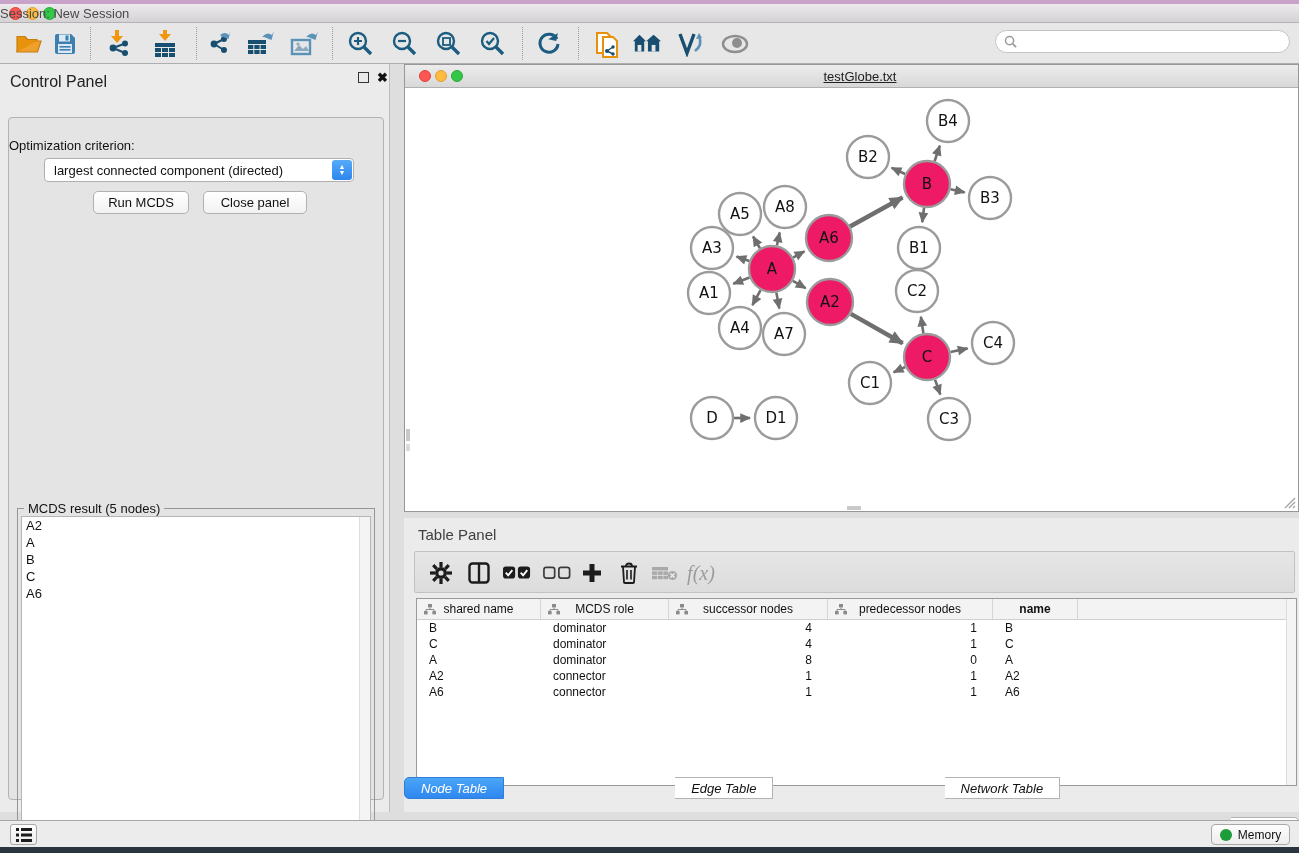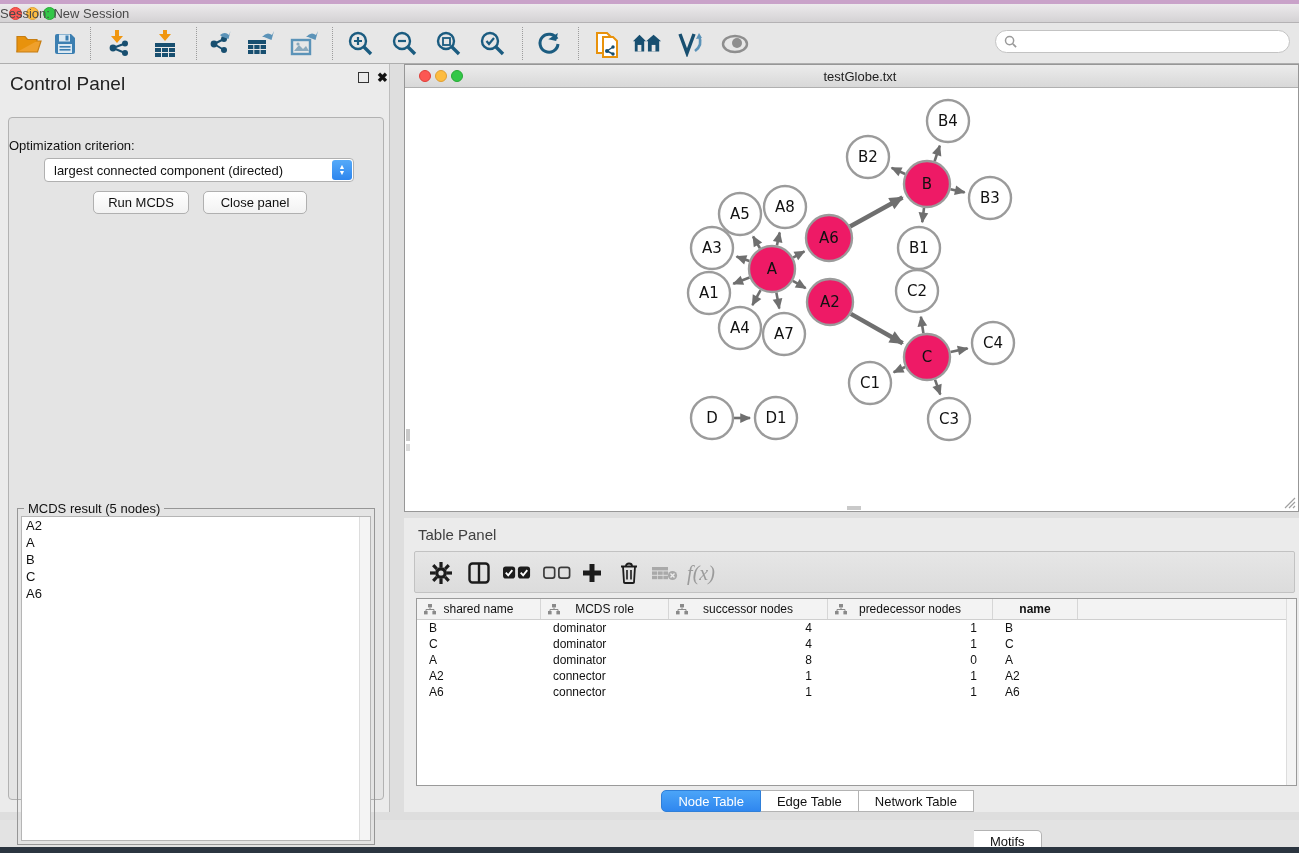--- a/index.html
+++ b/index.html
@@ -26,21 +26,21 @@
   .tb-icon { position:absolute; top:6px; width:30px; height:30px; display:flex; align-items:center; justify-content:center; cursor:pointer; }
   .tb-sep { position:absolute; top:4px; width:0; height:33px; border-left:1px dotted #9c9c9c; }
   #search-box { position:absolute; left:995px; top:7px; width:295px; height:23px; background:#fff; border:1px solid #c3c3c3; border-radius:12px; }
   #search-box .mag { position:absolute; left:8px; top:4px; width:13px; height:13px; }
 
   
   #workspace { position:absolute; left:0; top:60px; width:1299px; height:756px; background:#dedede; }
 
   
   #control-panel { position:absolute; left:0; top:0; width:390px; height:748px; background:#ebebeb; border-right:1px solid #bdbdbd; }
-  #cp-title { position:absolute; left:10px; top:9px; font-size:19px; color:#222; }
+  #cp-title { position:absolute; left:10px; top:9px; font-size:16px; color:#222; }
   .panel-btns { position:absolute; top:8px; display:flex; gap:8px; }
   .float-icon { width:11px; height:11px; border:1.5px solid #333; display:inline-block; }
   .close-icon { font-size:13px; font-weight:bold; color:#111; line-height:11px; }
   #cp-tabs { position:absolute; left:78px; top:32px; height:21px; display:flex; font-size:13px; }
   .cp-tab { padding:2px 14px 3px 14px; background:#fff; border:1px solid #b9b9b9; border-left:none; color:#111; cursor:pointer; display:flex; align-items:center; }
   .cp-tab:first-child { border-left:1px solid #b9b9b9; border-radius:4px 0 0 4px; }
   .cp-tab:last-child { border-radius:0 4px 4px 0; }
   .cp-tab.active { background:linear-gradient(#4ba5f8,#2f87ef); border-color:#2f7fd8; color:#fff; }
   #cp-content { position:absolute; left:8px; top:53px; width:376px; height:683px; background:#e4e4e4; border:1px solid #b2b2b2; border-radius:4px; }
   #opt-label { position:absolute; left:0; right:0; top:20px; font-size:13px; color:#111; }
@@ -52,41 +52,41 @@
   #result-box { position:absolute; left:8px; top:390px; width:358px; height:337px; border:1px solid #969696; }
   #result-legend { position:absolute; left:6px; top:-8px; background:#e4e4e4; padding:0 4px; font-size:13px; color:#111; }
   #result-list { position:absolute; left:3px; top:7px; width:350px; height:325px; background:#fff; border:1px solid #b5b5b5; font-size:13px; color:#111; overflow:hidden; }
   .result-item { padding:1px 0 1px 4px; line-height:15px; }
   #result-scroll { position:absolute; right:0; top:0; width:11px; height:100%; background:#f4f4f4; border-left:1px solid #ddd; }
 
   
   #net-window { position:absolute; left:404px; top:0px; width:895px; height:448px; background:#fff; border:1px solid #979797; }
   #net-titlebar { position:absolute; left:0; top:0; width:100%; height:23px; background:linear-gradient(#ececec,#d8d8d8); border-bottom:1px solid #b0b0b0; }
   #net-titlebar .tl { width:12px; height:12px; top:5px; }
-  #net-title { position:absolute; left:17px; right:0; top:4px; text-align:center; font-size:13px; color:#222; }
+  #net-title { position:absolute; left:17px; right:0; top:4px; text-align:center; font-size:13px; color:#222;text-decoration:underline; }
   #graph { position:absolute; left:0; top:24px; }
   .mini-scroll-v { position:absolute; left:1px; top:364px; width:4px; height:12px; background:#c9c9c9; }
   .mini-scroll-v2 { position:absolute; left:1px; top:379px; width:4px; height:7px; background:#dadada; }
   .mini-scroll-h { position:absolute; left:442px; bottom:1px; width:14px; height:4px; background:#c9c9c9; }
   #resize-grip { position:absolute; right:2px; bottom:2px; width:14px; height:14px; }
 
   
   #table-panel { position:absolute; left:404px; top:454px; width:895px; height:294px; background:#ebebeb; }
   #tp-title { position:absolute; left:14px; top:8px; font-size:15px; color:#404040; }
   #tp-toolbar { position:absolute; left:10px; top:33px; width:881px; height:42px; background:linear-gradient(#e6e6e6,#dcdcdc); border:1px solid #c2c2c2; border-radius:2px; }
   .tpt-icon { position:absolute; top:7px; width:28px; height:28px; display:flex; align-items:center; justify-content:center; cursor:pointer; }
   .fx-label { font-family:"Liberation Serif", serif; font-style:italic; font-size:20px; color:#9b9b9b; }
   #tp-table { position:absolute; left:12px; top:80px; width:881px; height:188px; background:#fff; border:1px solid #9a9a9a; overflow:hidden; }
   #tp-header { display:flex; height:21px; background:#f3f3f3; border-bottom:1px solid #cfcfcf; }
   .th-cell { position:relative; display:flex; align-items:center; justify-content:center; font-size:12px; color:#111; border-right:1px solid #d6d6d6; }
   .th-cell .tree-ic { position:absolute; left:7px; top:5px; }
   .tr-row { display:flex; height:16px; font-size:12px; color:#111; }
   .td-cell { overflow:hidden; white-space:nowrap; }
   #tp-vscroll { position:absolute; right:0; top:0; width:10px; height:100%; background:#f4f4f4; border-left:1px solid #ddd; }
-  #tp-tabs { position:absolute; left:0; right:0; top:272px; display:flex; justify-content:center; }
+  #tp-tabs { position:absolute; left:0; right:0; top:259px; display:flex; justify-content:space-between;font-style:italic; }
   .tp-tab { height:22px; padding:0 16px; display:flex; align-items:center; font-size:13px; background:#fff; border:1px solid #b3b3b3; border-left:none; color:#111; cursor:pointer; }
   .tp-tab:first-child { border-left:1px solid #b3b3b3; border-radius:5px 0 0 5px; }
   .tp-tab:last-child { border-radius:0 5px 5px 0;margin-top:40px; }
   .tp-tab.active { background:linear-gradient(#4ba5f8,#2f87ef); border-color:#2f7fd8; color:#fff; }
 
   
   #statusbar { position:absolute; left:0; top:816px; width:1299px; height:27px; background:#ececec; border-top:1px solid #a5a5a5; }
   #list-btn { position:absolute; left:10px; top:3px; width:27px; height:21px; background:linear-gradient(#fdfdfd,#ededed); border:1px solid #a8a8a8; border-radius:3px; display:flex; align-items:center; justify-content:center; cursor:pointer; }
   #memory-btn { position:absolute; right:9px; top:3px; width:79px; height:21px; background:linear-gradient(#fdfdfd,#ededed); border:1px solid #a8a8a8; border-radius:4px; display:flex; align-items:center; justify-content:center; gap:6px; font-size:12px; color:#111; cursor:pointer; }
   #memory-dot { width:12px; height:12px; border-radius:50%; background:#1d9c3a; }
@@ -596,15 +596,33 @@
 
       <div id="tp-tabs">
           <div class="tp-tab active">Node Table</div>
           <div class="tp-tab">Edge Table</div>
           <div class="tp-tab">Network Table</div>
           <div class="tp-tab">Motifs</div>
         </div>
     </div>
   </div>
 
+  <div id="statusbar">
+    <div id="list-btn">
+      <svg width="16" height="14" viewBox="0 0 16 14">
+          <g fill="#1c1c1c">
+            <rect x="0" y="0" width="3" height="3"></rect>
+            <rect x="5" y="0" width="11" height="3"></rect>
+            <rect x="0" y="5.5" width="3" height="3"></rect>
+            <rect x="5" y="5.5" width="11" height="3"></rect>
+            <rect x="0" y="11" width="3" height="3"></rect>
+            <rect x="5" y="11" width="11" height="3"></rect>
+          </g>
+        </svg>
+    </div>
+    <div id="memory-btn">
+      <span id="memory-dot"></span>
+      <span>Memory</span>
+    </div>
+  </div>
 </div>
 
 <div id="desktop-bottom"></div>
 
 </body></html>

